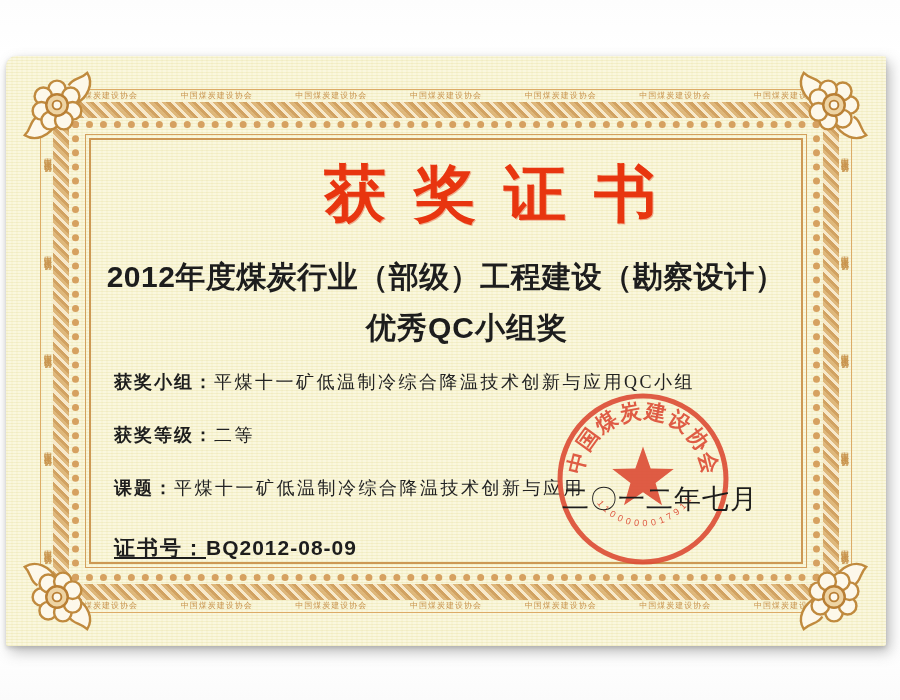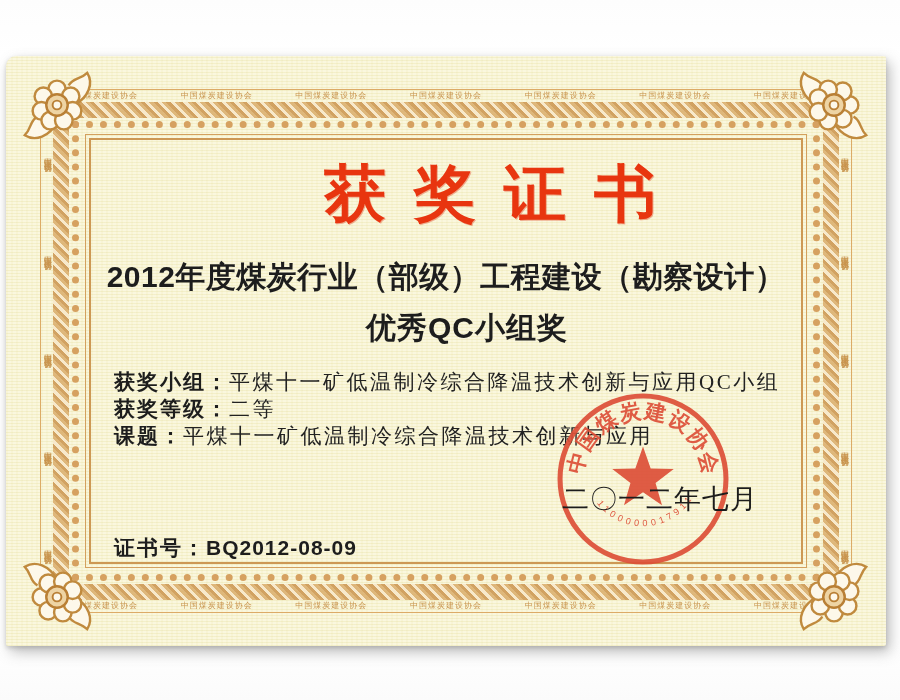--- a/index.html
+++ b/index.html
@@ -36,25 +36,25 @@
   
   .title{position:absolute;top:96px;left:0;width:100%;text-align:center;
     font-family:"Liberation Serif",serif;font-weight:900;font-size:62px;
     color:#e8350f;letter-spacing:28px;text-indent:28px;
     text-shadow:1px 1px 0 rgba(220,40,10,0.35);margin-left:44px;}
   .h1{position:absolute;top:201px;left:0;width:100%;text-align:center;
     font-size:30px;font-weight:900;color:#1d1d1d;letter-spacing:0.5px;}
   .h2{position:absolute;top:252px;left:0;width:100%;text-align:center;
     font-size:30px;font-weight:900;color:#1d1d1d;letter-spacing:1px;padding-left:21px;}
   .fields{position:absolute;top:314px;left:108px;right:88px;}
-  .frow{margin-bottom:3px;font-size:21px;line-height:24px;white-space:nowrap;}
+  .frow{margin-bottom:29px;font-size:18px;line-height:24px;white-space:nowrap;}
   .flabel{font-weight:700;color:#1d1d1d;letter-spacing:2px;}
   .fvalue{font-family:"Liberation Serif",serif;color:#222;letter-spacing:2.5px;}
   .certno{position:absolute;top:478px;left:108px;font-size:21px;white-space:nowrap;}
-  .certno .flabel{letter-spacing:2px;}
+  .certno .flabel{letter-spacing:2px;text-decoration:underline;}
   .certno .nval{color:#1d1d1d;font-weight:700;letter-spacing:1px;}
   
   .seal{position:absolute;left:551px;top:337px;width:172px;height:172px;opacity:0.92;}
   .date{position:absolute;left:552px;top:425px;width:200px;
     font-family:"Liberation Serif",serif;font-size:27px;color:#1c1c1c;
     letter-spacing:1px;z-index:5;white-space:nowrap;text-align:right;}
 </style>
 </head>
 <body>
 

